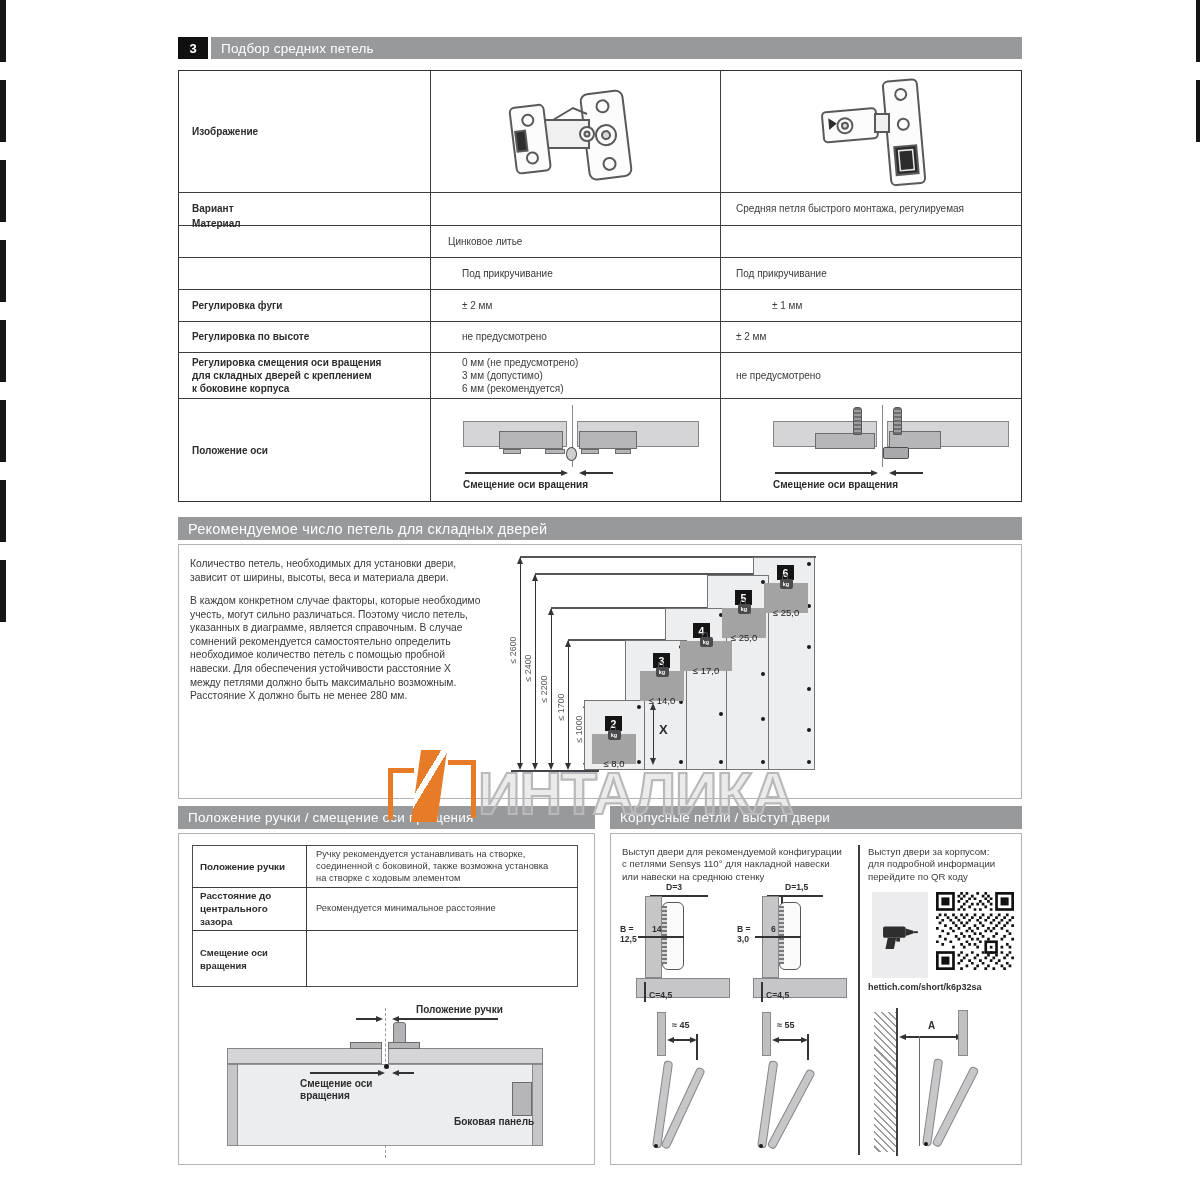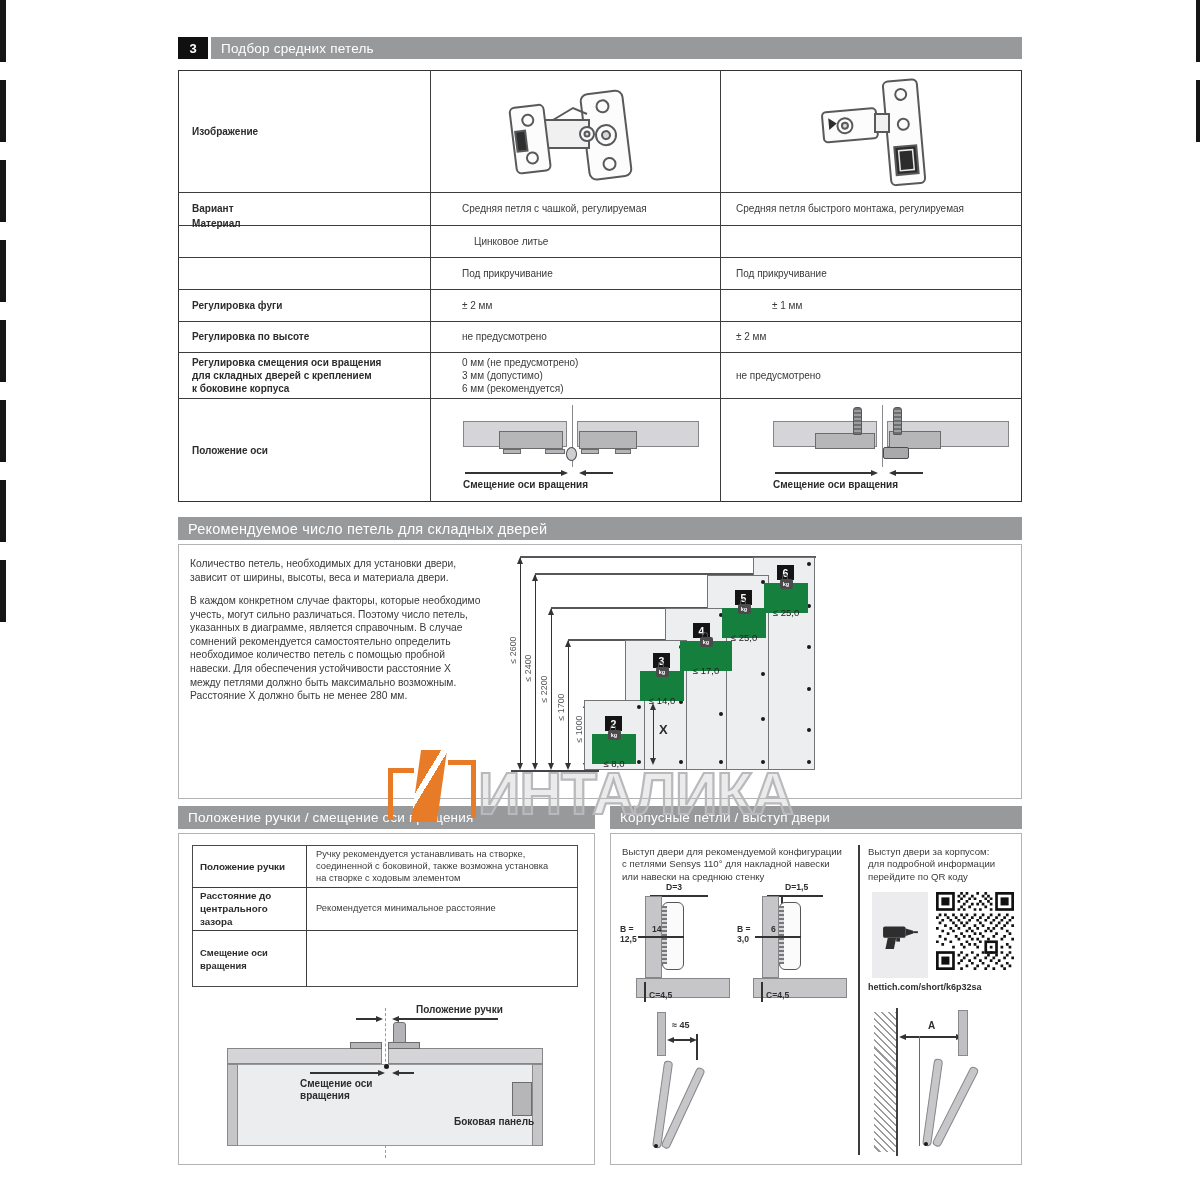--- a/index.html
+++ b/index.html
@@ -19,21 +19,21 @@
   .plate{background:#b6b6b9;border:1px solid #6b6c6e;box-sizing:border-box;}
   .dot{width:4px;height:4px;border-radius:50%;background:#1b1b1b;}
   .lh{height:1.5px;background:#333;}
   .lv{width:1.5px;background:#333;}
   .thin{background:#8a8a8d;}
   .aL{width:0;height:0;border-style:solid;border-width:3.5px 7px 3.5px 0;border-color:transparent #333 transparent transparent;}
   .aR{width:0;height:0;border-style:solid;border-width:3.5px 0 3.5px 7px;border-color:transparent transparent transparent #333;}
   .aU{width:0;height:0;border-style:solid;border-width:0 3.5px 7px 3.5px;border-color:transparent transparent #333 transparent;}
   .aD{width:0;height:0;border-style:solid;border-width:7px 3.5px 0 3.5px;border-color:#333 transparent transparent transparent;}
   .numbadge{background:#141414;color:#fff;font-weight:bold;font-size:10.5px;display:flex;align-items:center;justify-content:center;}
-  .wbadge{background:#15803d;display:flex;flex-direction:column;align-items:center;justify-content:center;font-size:9.5px;color:#222;gap:18px;}
+  .wbadge{background:#a3a3a3;display:flex;flex-direction:column;align-items:center;justify-content:center;font-size:9.5px;color:#222;gap:18px;}
   .kgicon{width:13px;height:10px;background:#4b4b4d;border-radius:2px;position:relative;font-size:5.5px;color:#fff;text-align:center;line-height:10px;font-weight:bold;}
   .kgicon::before{content:"";position:absolute;left:2.5px;top:-5px;width:6px;height:5px;border:1.6px solid #4b4b4d;border-bottom:none;border-radius:4px 4px 0 0;box-sizing:border-box;}
   .rot{transform:rotate(-90deg);transform-origin:center;font-size:8.8px;color:#55565a;white-space:nowrap;width:44px;text-align:center;}
   .dim{font-size:8.6px;color:#2f2f31;line-height:10px;}
   .screw{background:repeating-linear-gradient(0deg,#6e6f71 0 2px,#9c9da0 2px 4px);border:1px solid #57585a;border-radius:3px 3px 1px 1px;box-sizing:border-box;}
   .edge{background:#161616;}
   .wm-text{font-size:59px;font-weight:bold;letter-spacing:-1px;color:rgba(190,190,193,0.30);-webkit-text-stroke:2.2px #b9b9bc;white-space:nowrap;}
   .hatch{background:repeating-linear-gradient(45deg,#fff 0 3.5px,#9a9a9d 3.5px 5px);}
   .slant{background:#c7c7ca;border:1px solid #85868a;border-radius:4px;box-sizing:border-box;}
 </style>
@@ -86,27 +86,24 @@
   <div class="a cell lbl" style="left:192px;top:321px;width:230px;height:31px;">
       <span>Регулировка по высоте</span>
     </div>
   <div class="a cell lbl" style="left:192px;top:398px;width:230px;height:104px;">
       <span>Положение оси</span>
     </div>
   <div class="a cell lbl pre" style="left:192px;top:352px;width:230px;height:46px;"><span>Регулировка смещения оси вращения
 для складных дверей с креплением
 к боковине корпуса</span></div>
 
-  <div class="a cell" style="left:462px;top:192px;width:255px;height:33px;">
-      <span>Средняя петля с чашкой, регулируемая</span>
-    </div>
   <div class="a cell" style="left:736px;top:192px;width:280px;height:33px;">
       <span>Средняя петля быстрого монтажа, регулируемая</span>
     </div>
-  <div class="a cell" style="left:474px;top:225px;width:255px;height:32px;">
+  <div class="a cell" style="left:448px;top:225px;width:255px;height:32px;">
       <span>Цинковое литье</span>
     </div>
   <div class="a cell" style="left:462px;top:257px;width:255px;height:32px;">
       <span>Под прикручивание</span>
     </div>
   <div class="a cell" style="left:736px;top:257px;width:280px;height:32px;">
       <span>Под прикручивание</span>
     </div>
   <div class="a cell" style="left:462px;top:289px;width:255px;height:32px;">
       <span>± 2 мм</span>
@@ -407,20 +404,31 @@
     <div class="a dim lbl" style="left:42px;top:12px;font-size:9px;"><span>≈ 45</span></div>
     <div class="a aL" style="left:37px;top:28.5px;"></div>
     <div class="a lh" style="left:42px;top:31px;width:20px;"></div>
     <div class="a aR" style="left:60px;top:28.5px;"></div>
     <div class="a lv" style="left:66px;top:26px;height:26px;"></div>
     <div class="a slant" style="left:22px;top:52px;width:9px;height:88px;transform:rotate(8deg);transform-origin:50% 100%;"></div>
     <div class="a slant" style="left:30px;top:52px;width:9px;height:88px;transform:rotate(25deg);transform-origin:50% 100%;"></div>
     <div class="a dot" style="left:24px;top:136px;"></div>
   </div>
 
+  <div class="a" style="left:735px;top:1008px;width:100px;height:145px;">
+    <div class="a" style="left:27px;top:4px;width:9px;height:44px;background:#c0c0c3;border:1px solid #8a8a8d;box-sizing:border-box;"></div>
+    <div class="a dim lbl" style="left:42px;top:12px;font-size:9px;"><span>≈ 55</span></div>
+    <div class="a aL" style="left:37px;top:28.5px;"></div>
+    <div class="a lh" style="left:42px;top:31px;width:26px;"></div>
+    <div class="a aR" style="left:66px;top:28.5px;"></div>
+    <div class="a lv" style="left:72px;top:26px;height:26px;"></div>
+    <div class="a slant" style="left:22px;top:52px;width:9px;height:88px;transform:rotate(8deg);transform-origin:50% 100%;"></div>
+    <div class="a slant" style="left:31px;top:52px;width:9px;height:88px;transform:rotate(28deg);transform-origin:50% 100%;"></div>
+    <div class="a dot" style="left:24px;top:136px;"></div>
+  </div>
 
   <div class="a" style="left:872px;top:892px;width:56px;height:86px;background:#ececee;display:flex;align-items:center;justify-content:center;">
     <svg width="38" height="32" viewBox="0 0 40 34">
       <g fill="#2e2e2f">
         <rect x="2" y="8" width="24" height="12" rx="2"></rect>
         <polygon points="26,10 34,12.5 34,15.5 26,18"></polygon>
         <rect x="34" y="13" width="5" height="2"></rect>
         <path d="M7 20 L16 20 L13.5 32 L4.5 32 Z"></path>
         <rect x="16" y="20" width="4" height="4"></rect>
       </g>

